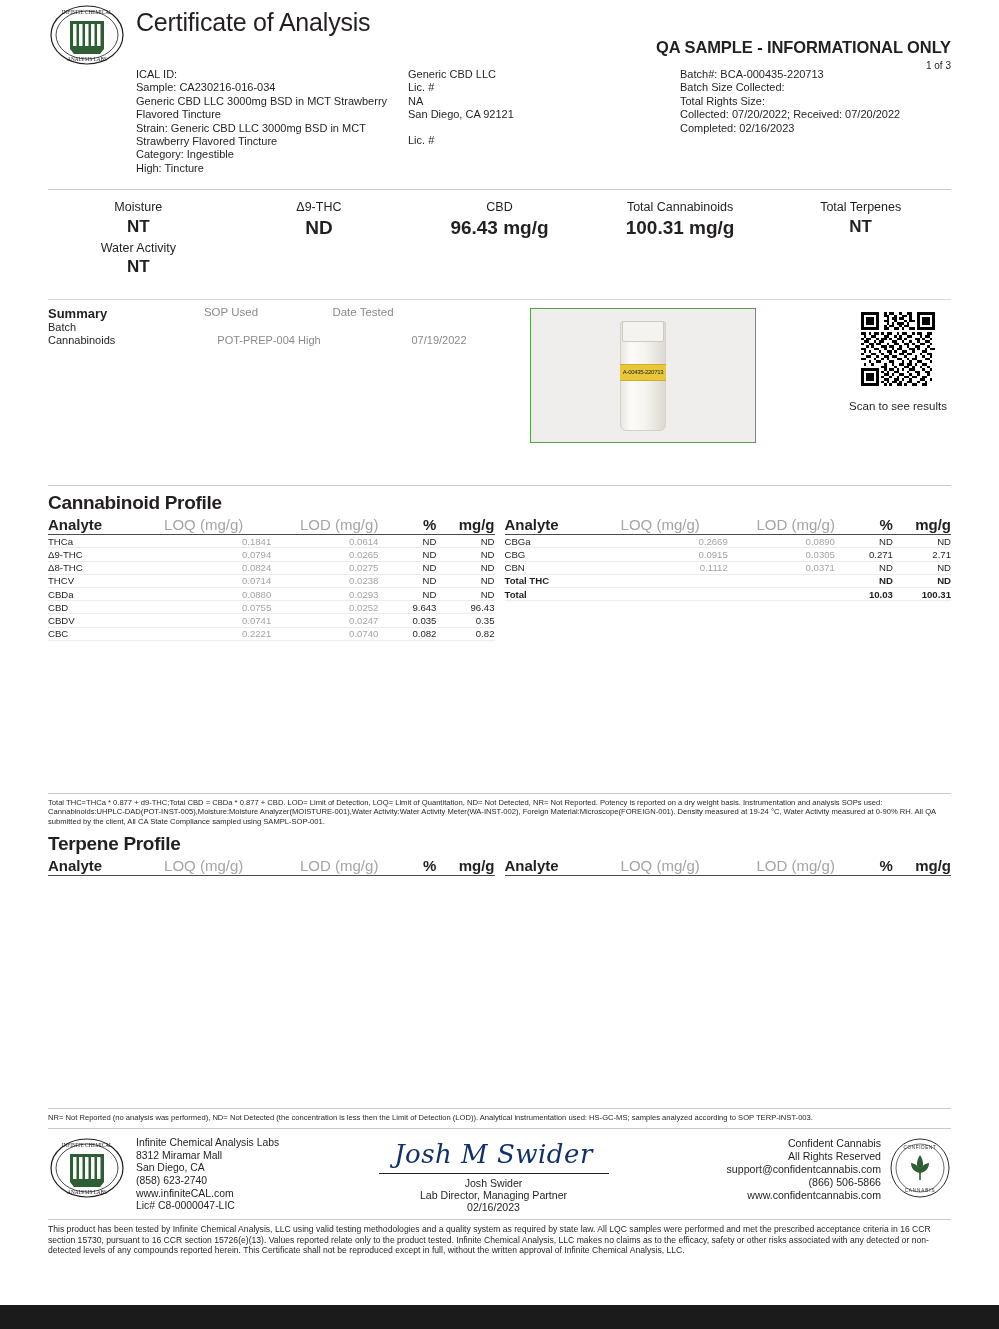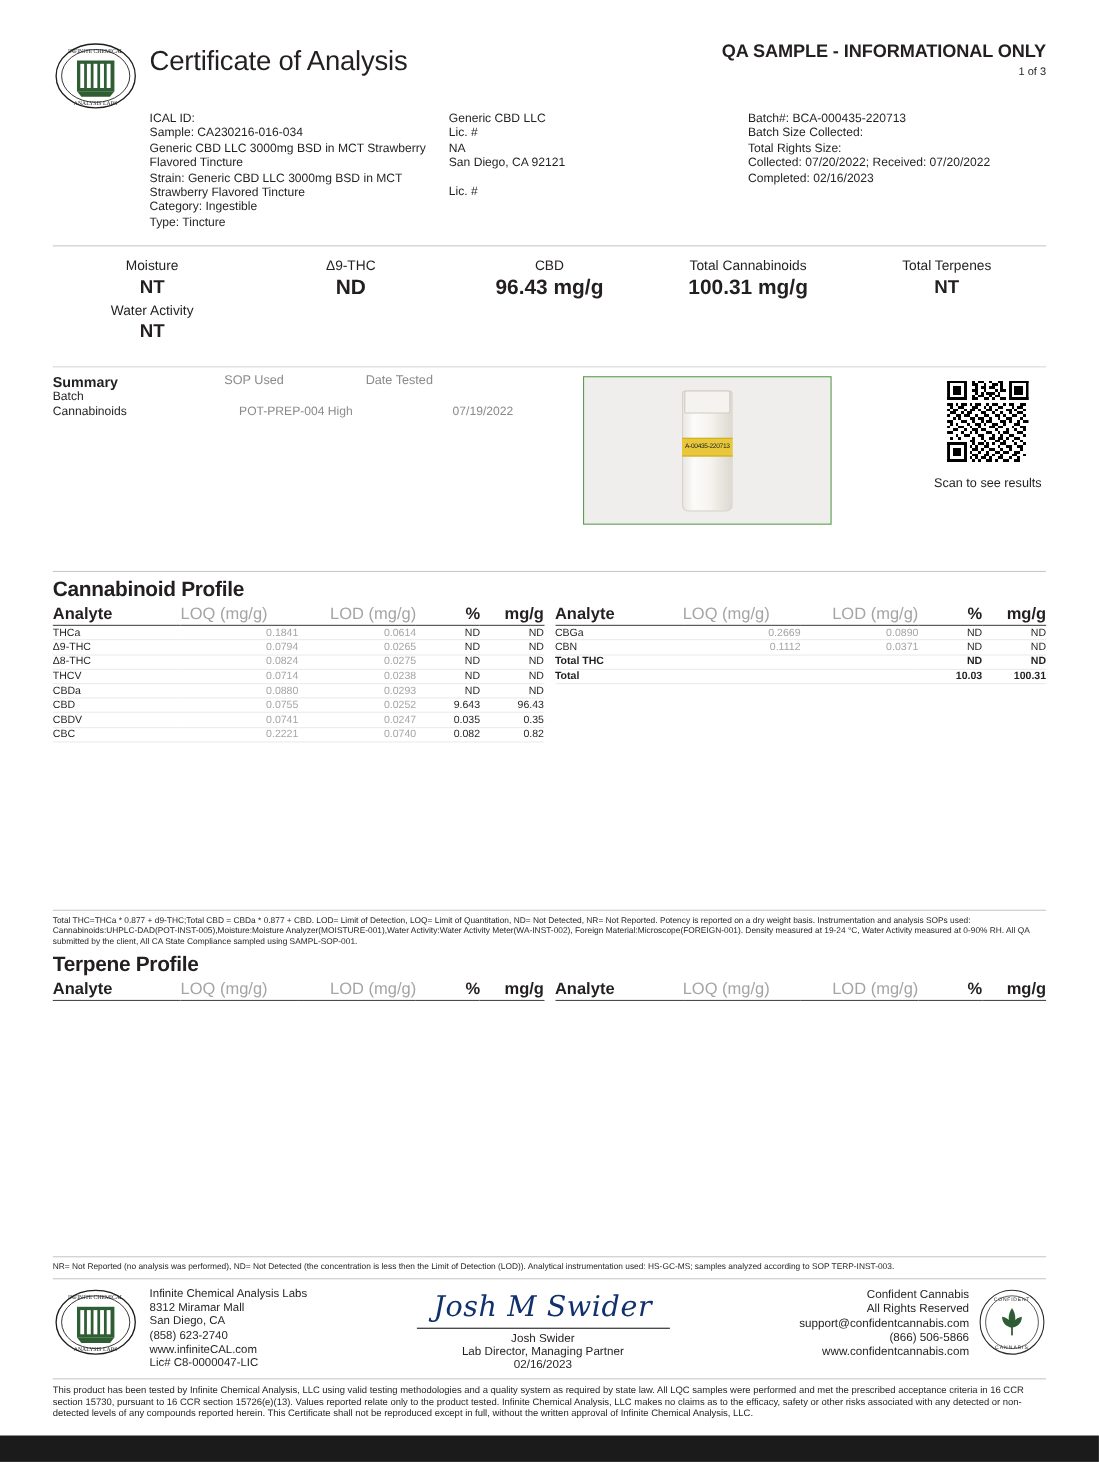--- a/index.html
+++ b/index.html
@@ -34,21 +34,20 @@
     left: 0;
     bottom: 0;
     width: 999px;
     height: 24px;
     background: #1b1b1b;
   }
 
   
   .header {
     position: relative;
-    padding-top: 34px;
     display: flex;
     align-items: flex-start;
   }
   .logo {
     width: 78px;
     height: 62px;
     flex: 0 0 78px;
     position: relative;
     margin-top: 4px;
   }
@@ -364,21 +363,21 @@
       </div>
     </div>
 
     <div class="info-cols">
       <div class="col-a">
         <div>ICAL ID:</div>
         <div>Sample: CA230216-016-034</div>
         <div>Generic CBD LLC 3000mg BSD in MCT Strawberry Flavored Tincture</div>
         <div>Strain: Generic CBD LLC 3000mg BSD in MCT Strawberry Flavored Tincture</div>
         <div>Category: Ingestible</div>
-        <div>Type: Tincture</div>
+        <div>High: Tincture</div>
       </div>
       <div class="col-b">
         <div>Generic CBD LLC</div>
         <div>Lic. #</div>
         <div>NA</div>
         <div>San Diego, CA 92121</div>
         <div style="height:12px"></div>
         <div>Lic. #</div>
       </div>
       <div class="col-c">
@@ -748,20 +747,27 @@
           </thead>
           <tbody>
             <tr>
               <td class="name">CBGa</td>
               <td class="num">0.2669</td>
               <td class="num">0.0890</td>
               <td class="num dark">ND</td>
               <td class="num dark">ND</td>
             </tr>
             <tr>
+              <td class="name">CBG</td>
+              <td class="num">0.0915</td>
+              <td class="num">0.0305</td>
+              <td class="num dark">0.271</td>
+              <td class="num dark">2.71</td>
+            </tr>
+            <tr>
               <td class="name">CBN</td>
               <td class="num">0.1112</td>
               <td class="num">0.0371</td>
               <td class="num dark">ND</td>
               <td class="num dark">ND</td>
             </tr>
             <tr>
               <td class="name b">Total THC</td>
               <td class="num"></td>
               <td class="num"></td>

